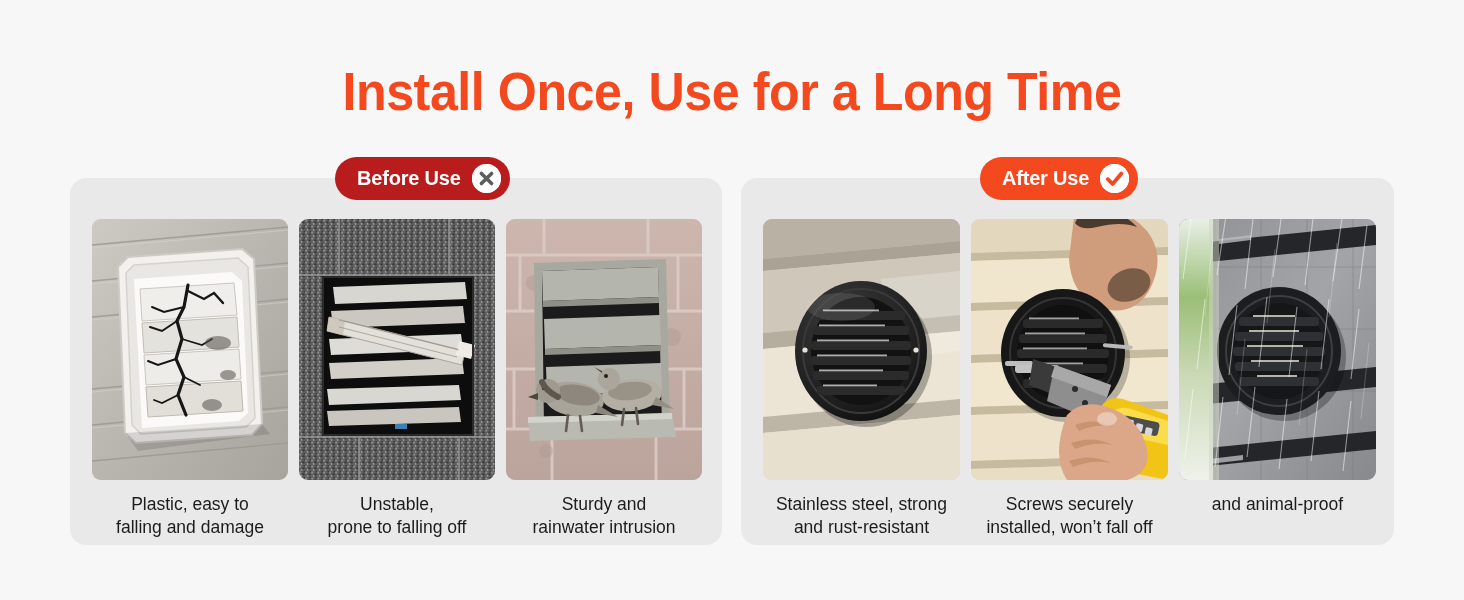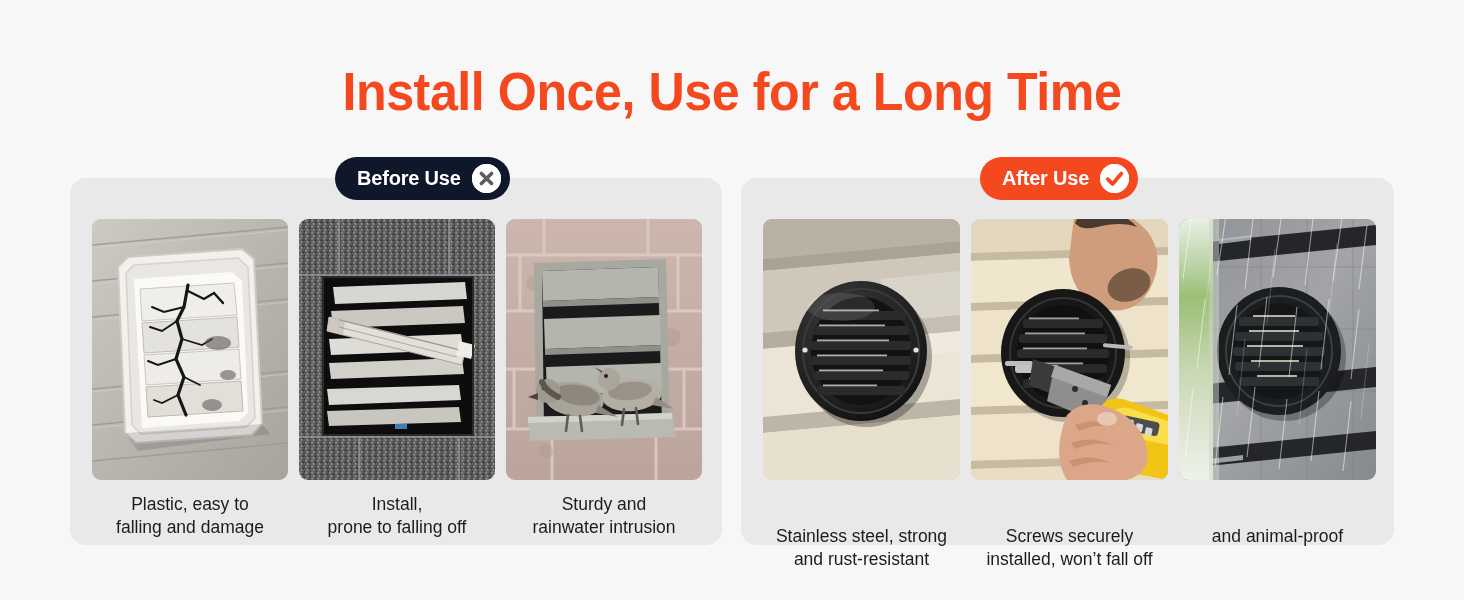--- a/index.html
+++ b/index.html
@@ -66,41 +66,41 @@
   }
   .caption{
     width:196px;
     flex:0 0 auto;
     text-align:center;
     font-size:17.5px;
     line-height:22.5px;
     color:#1c1c1c;
     font-family:"Liberation Sans","DejaVu Sans",sans-serif;
   }
-  .card-right .caption{width:197px;margin-top:32px;}
+  .card-right .caption{width:197px;}
 
   
   .badge{
     position:absolute;
     top:157px;
     height:43px;
     border-radius:22px;
     display:flex;
     align-items:center;
     gap:11px;
     padding:0 9px 0 22px;
     box-sizing:border-box;
     color:#ffffff;
     font-size:20px;
     font-weight:bold;
     letter-spacing:-0.2px;
     white-space:nowrap;
     z-index:5;
   }
-  .badge-before{left:335px;background:#0f172a;}
+  .badge-before{left:335px;background:#b91c1c;}
   .badge-after{left:980px;background:#f4481f;justify-content:flex-end;}
   .badge-ico{
     width:29px;height:29px;border-radius:50%;
     background:#fff;flex:0 0 auto;
     display:flex;align-items:center;justify-content:center;
   }
   .badge-ico svg{display:block;}
 </style>
 </head>
 <body>
@@ -281,21 +281,21 @@
         </svg>
       </div>
     </div>
 
     <div class="captions">
       <div class="caption">
         <div>Plastic, easy to</div>
         <div>falling and damage</div>
       </div>
       <div class="caption">
-        <div>Install,</div>
+        <div>Unstable,</div>
         <div>prone to falling off</div>
       </div>
       <div class="caption">
         <div>Sturdy and</div>
         <div>rainwater intrusion</div>
       </div>
     </div>
   </div>
 
   <div class="card card-right">

